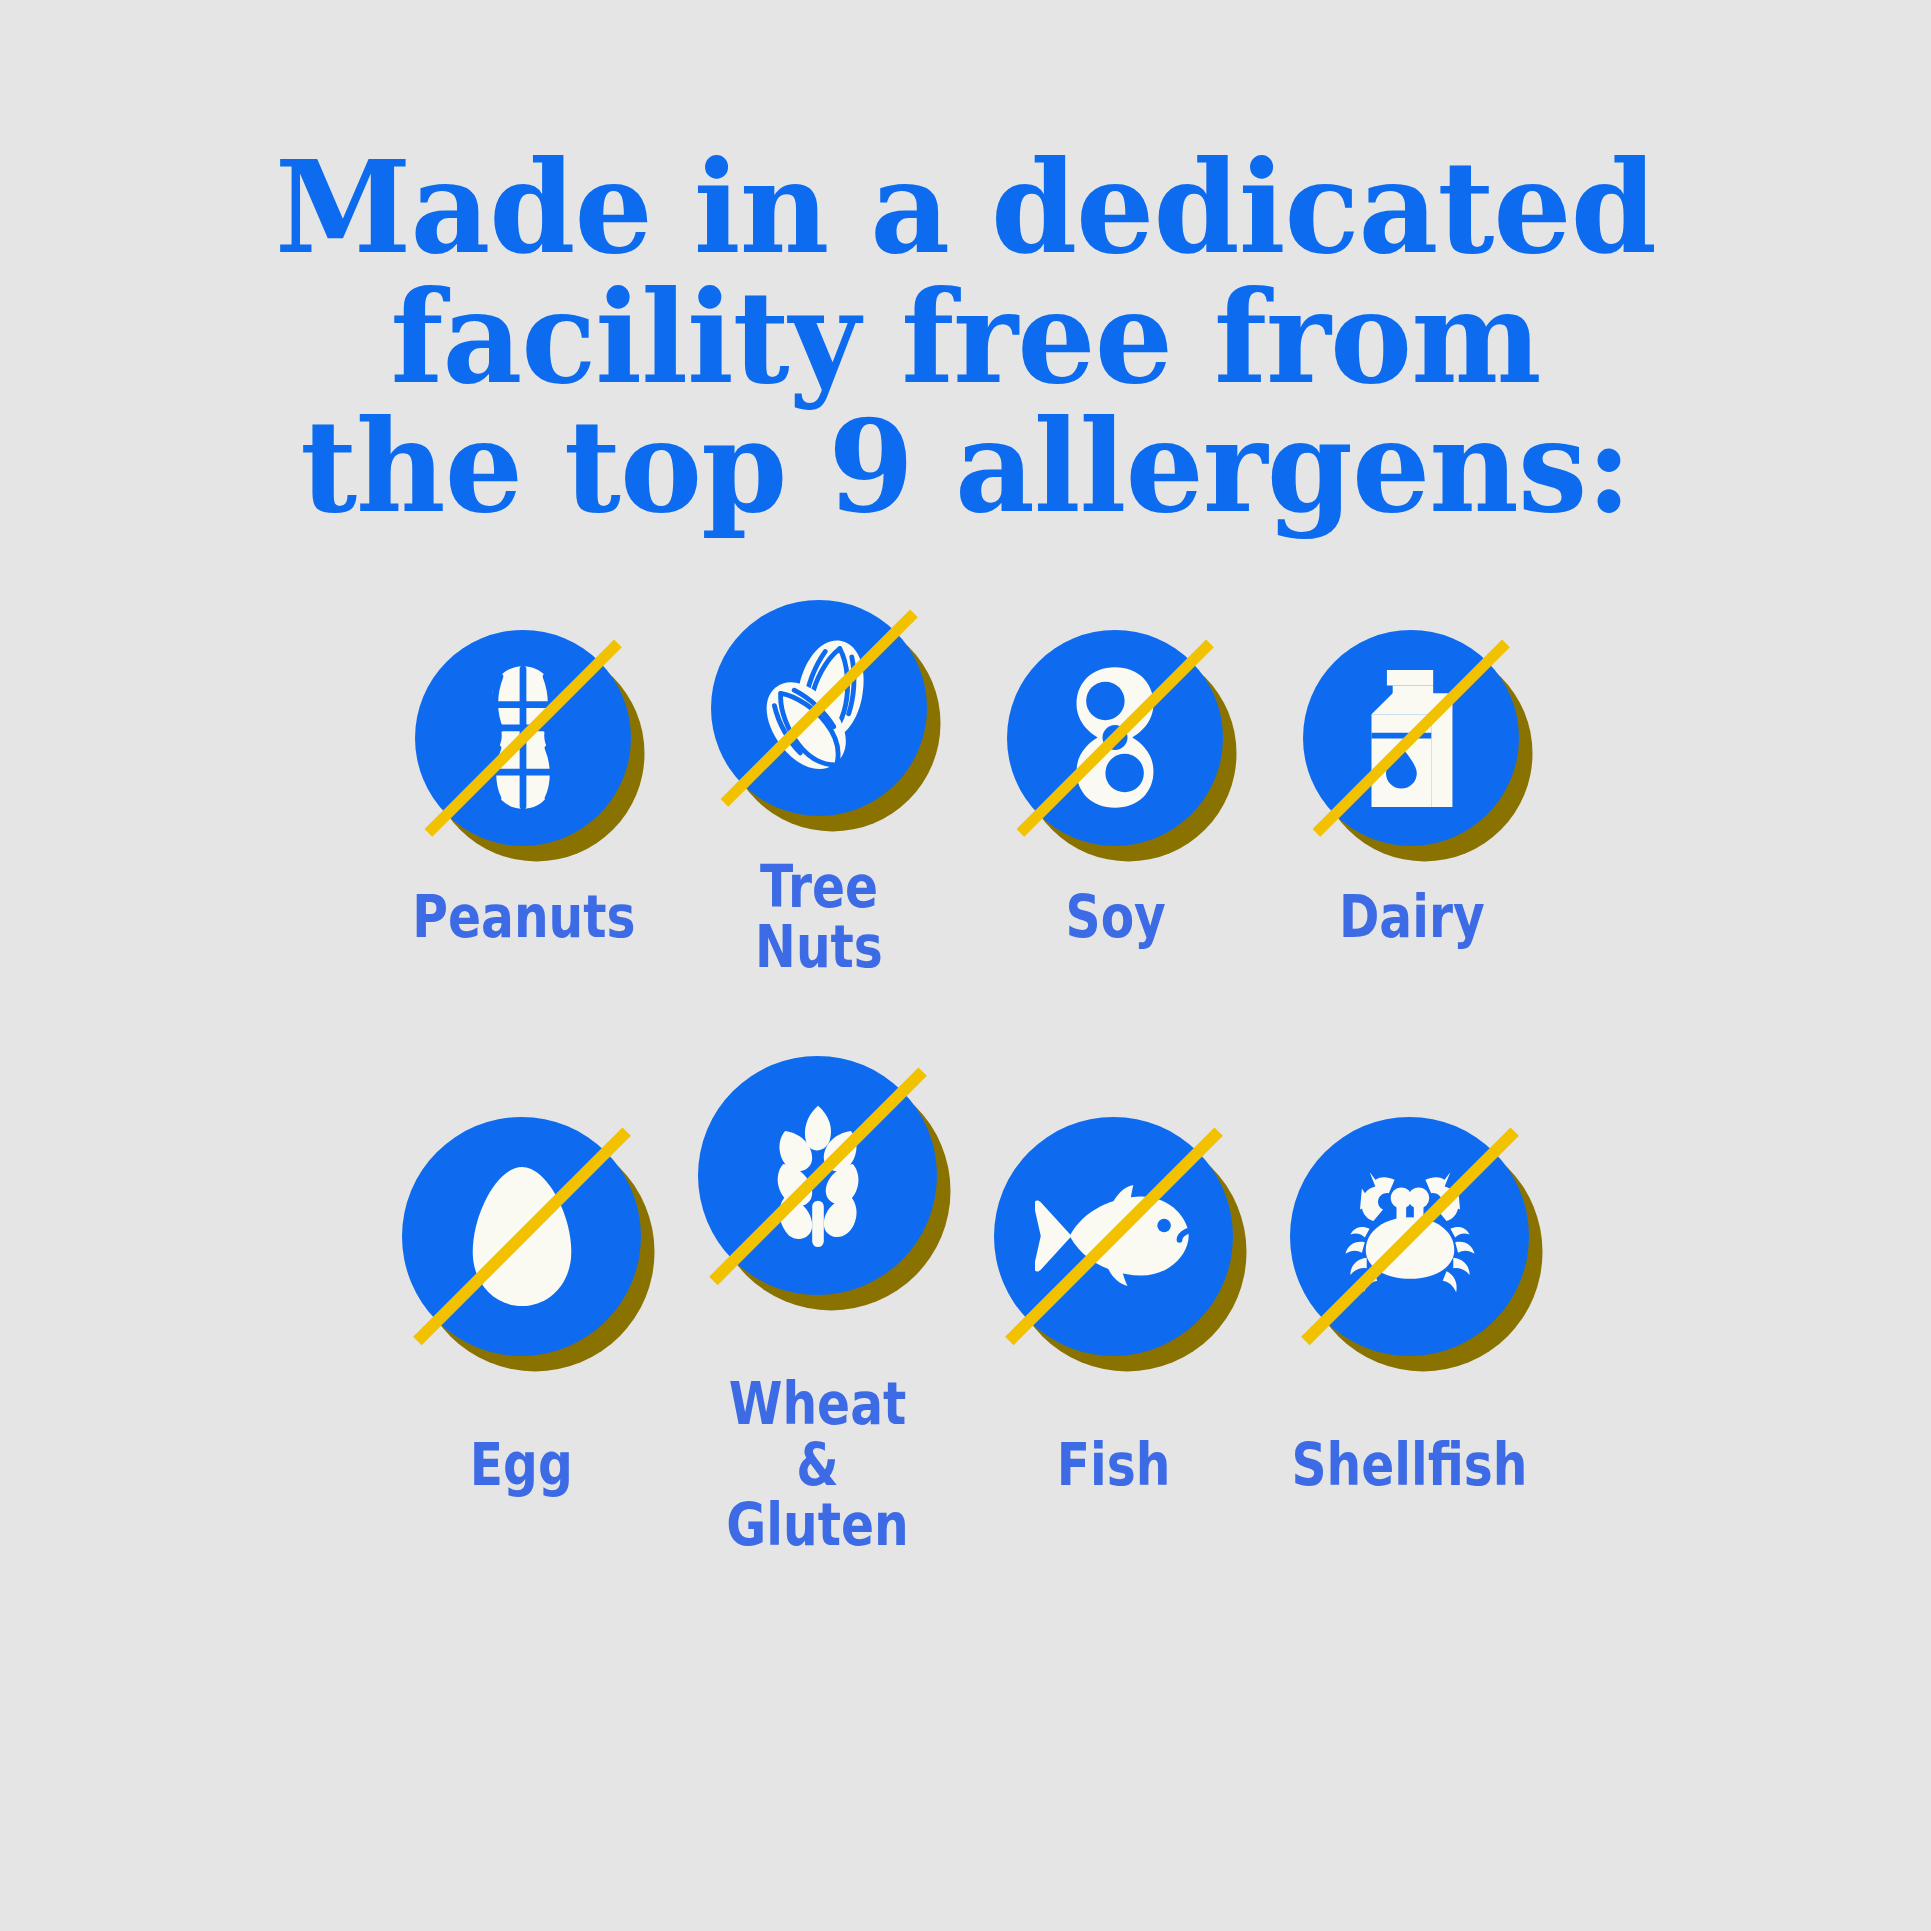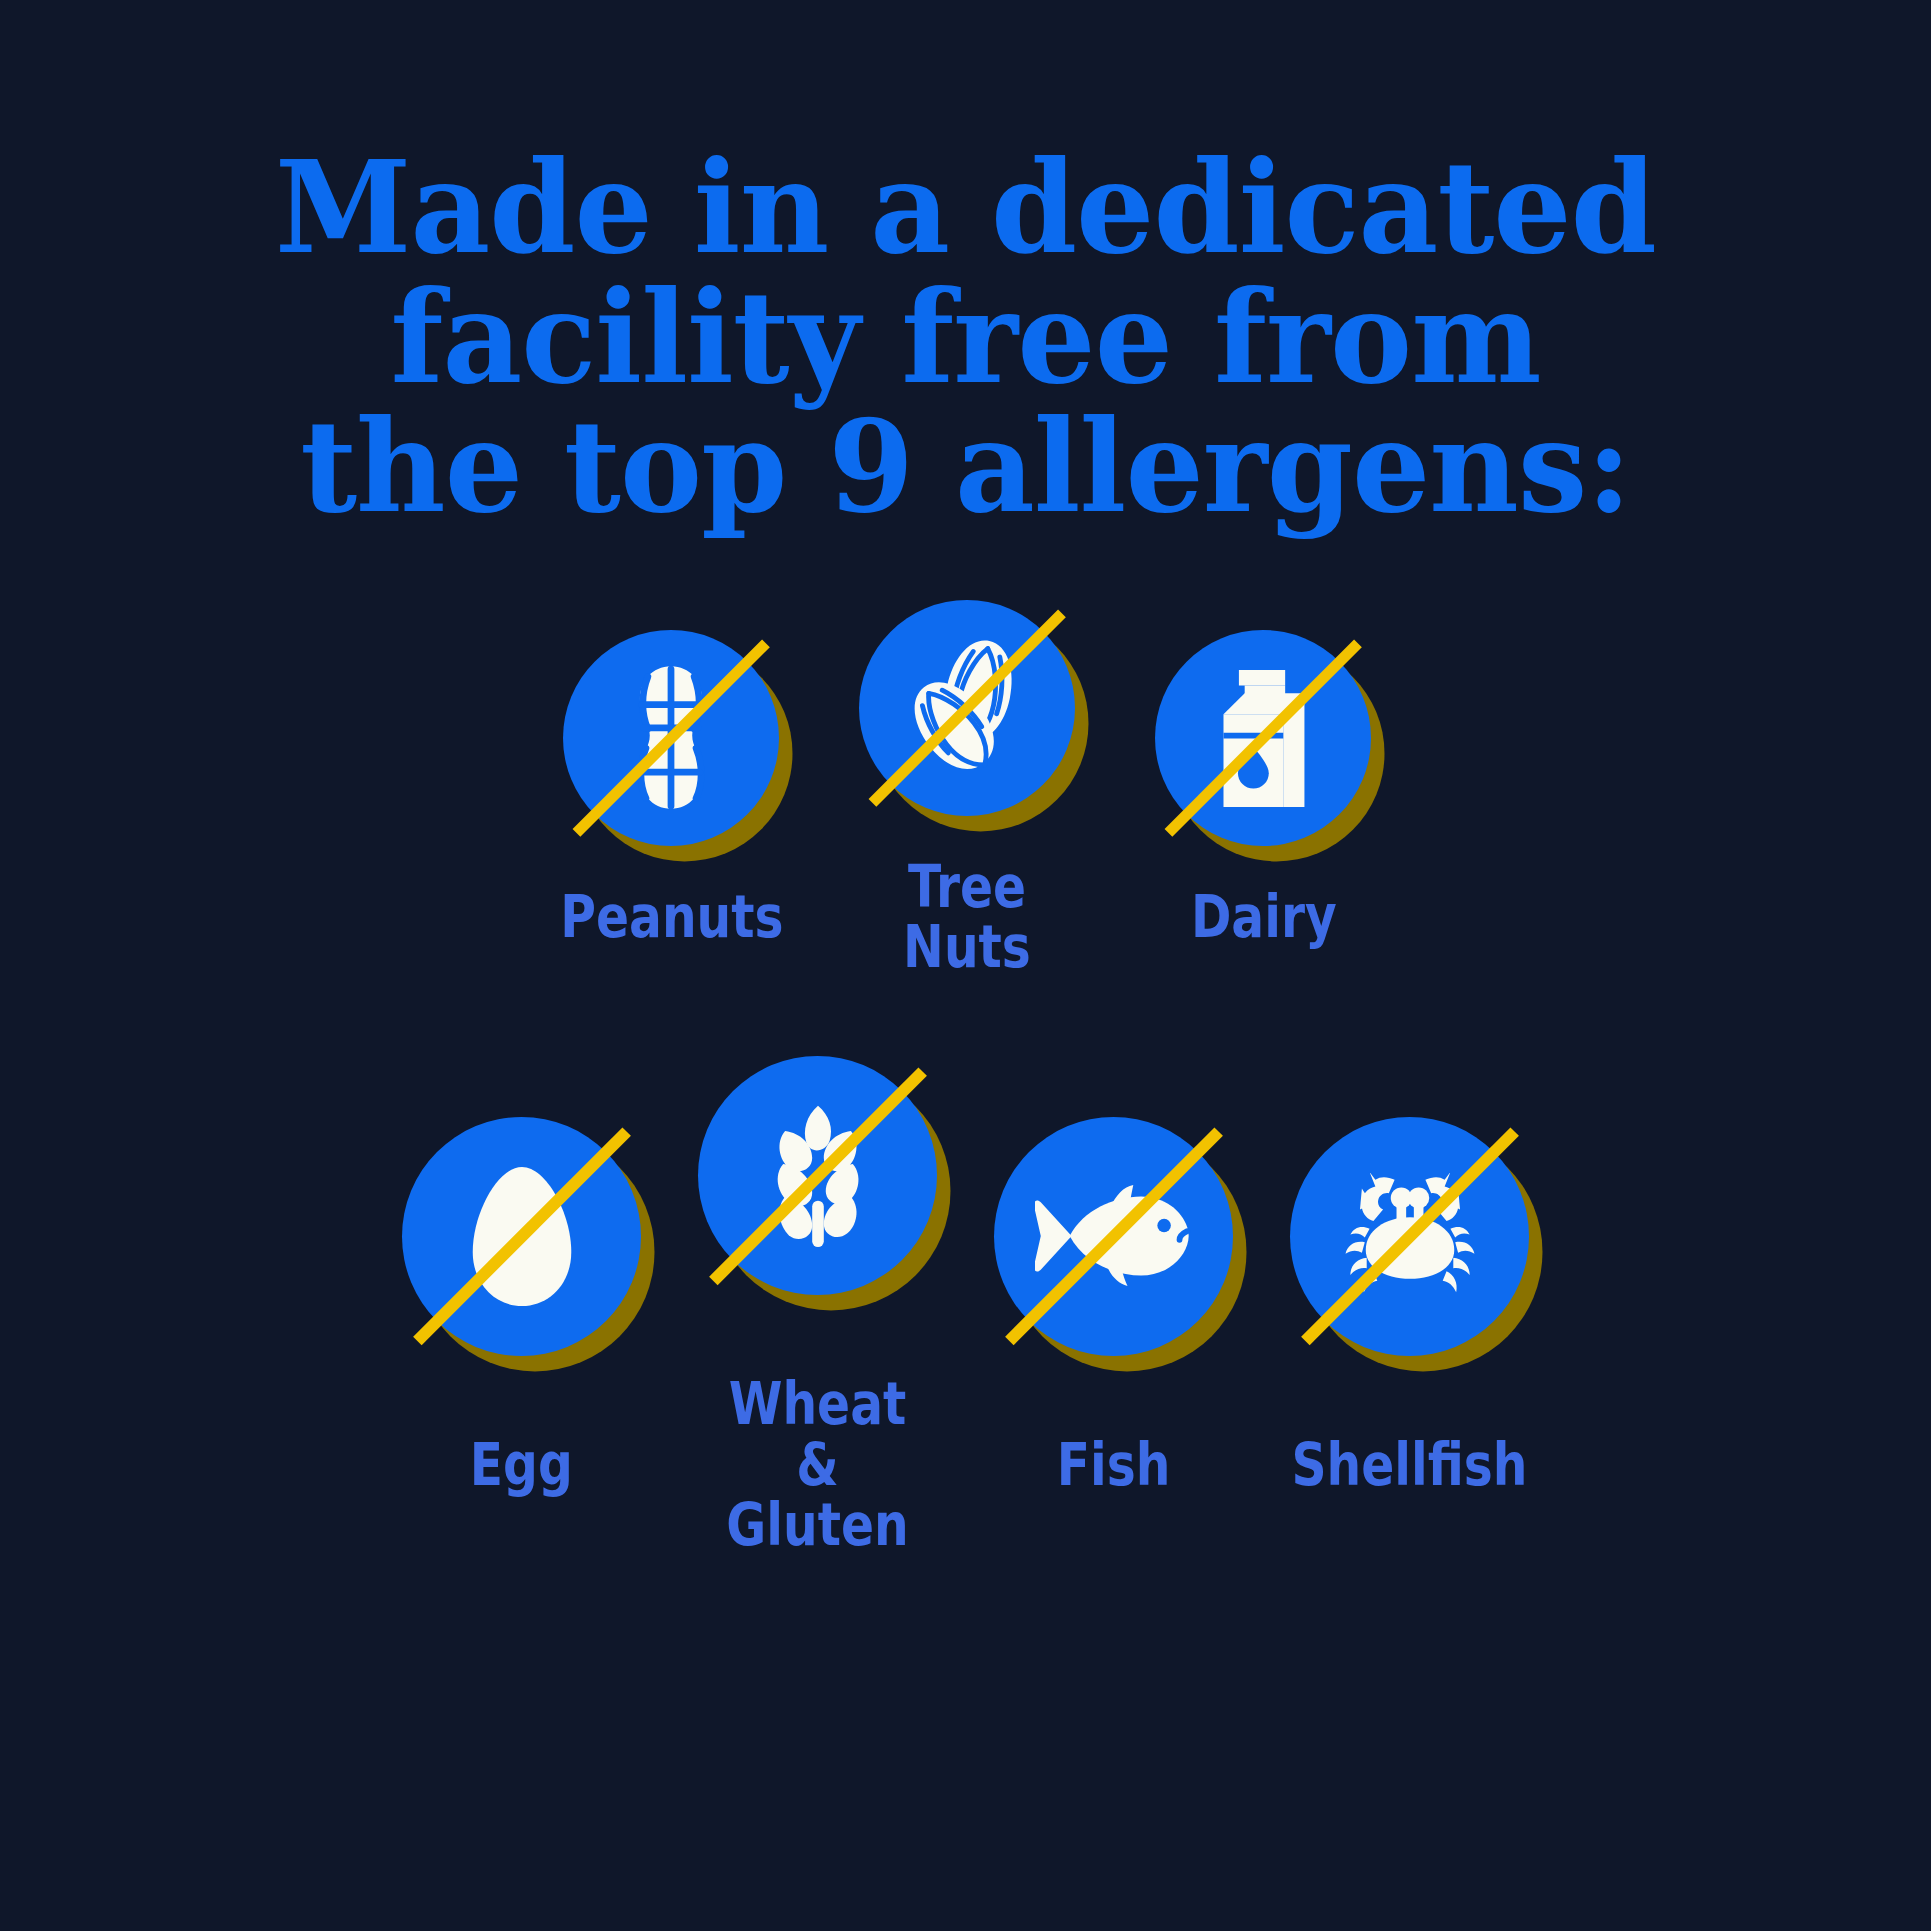--- a/index.html
+++ b/index.html
@@ -11,21 +11,21 @@
     width: 1931px;
     height: 1931px;
     background: #FFC907;
     font-family: "Liberation Sans", sans-serif;
     overflow: hidden;
   }
   .poster {
     position: relative;
     width: 1931px;
     height: 1931px;
-    background: #0f172a;
+    background: #e5e5e5;
     box-sizing: border-box;
     display: flex;
     flex-direction: column;
     align-items: center;
   }
 
   
   .headline {
     width: 1641px;
     margin-top: 143px;
@@ -197,20 +197,34 @@
                   <path d="M75 58c8 17 11 38 9 55"></path>
                 </g>
               </g>
             </svg>
           </div>
           <div class="slash"></div>
         </div>
         <div class="label">Tree Nuts</div>
       </div>
 
+      <div class="cell sz-a">
+        <div class="badge sz-a">
+          <div class="glyph">
+            <svg width="100" height="145" viewBox="0 0 104 150" aria-hidden="true">
+              <path d="M52 2C28 2 12 18 12 40c0 18 12 29 22 35-10 6-22 17-22 35 0 22 16 38 40 38s40-16 40-38c0-18-12-29-22-35 10-6 22-17 22-35C92 18 76 2 52 2z" fill="#FAFAF2"></path>
+              <circle cx="42" cy="37" r="20" fill="#0E6BEF"></circle>
+              <circle cx="52" cy="75" r="13" fill="#0E6BEF"></circle>
+              <circle cx="62" cy="112" r="20" fill="#0E6BEF"></circle>
+            </svg>
+          </div>
+          <div class="slash"></div>
+        </div>
+        <div class="label">Soy</div>
+      </div>
 
       <div class="cell sz-a">
         <div class="badge sz-a">
           <div class="glyph">
             <svg width="106" height="147" viewBox="0 0 110 152" aria-hidden="true">
 
               <path d="M14 52h62v96H14z" fill="#FAFAF2"></path>
 
               <path d="M76 52l22-20v116l-22 0z" fill="#FAFAF2"></path>
 

